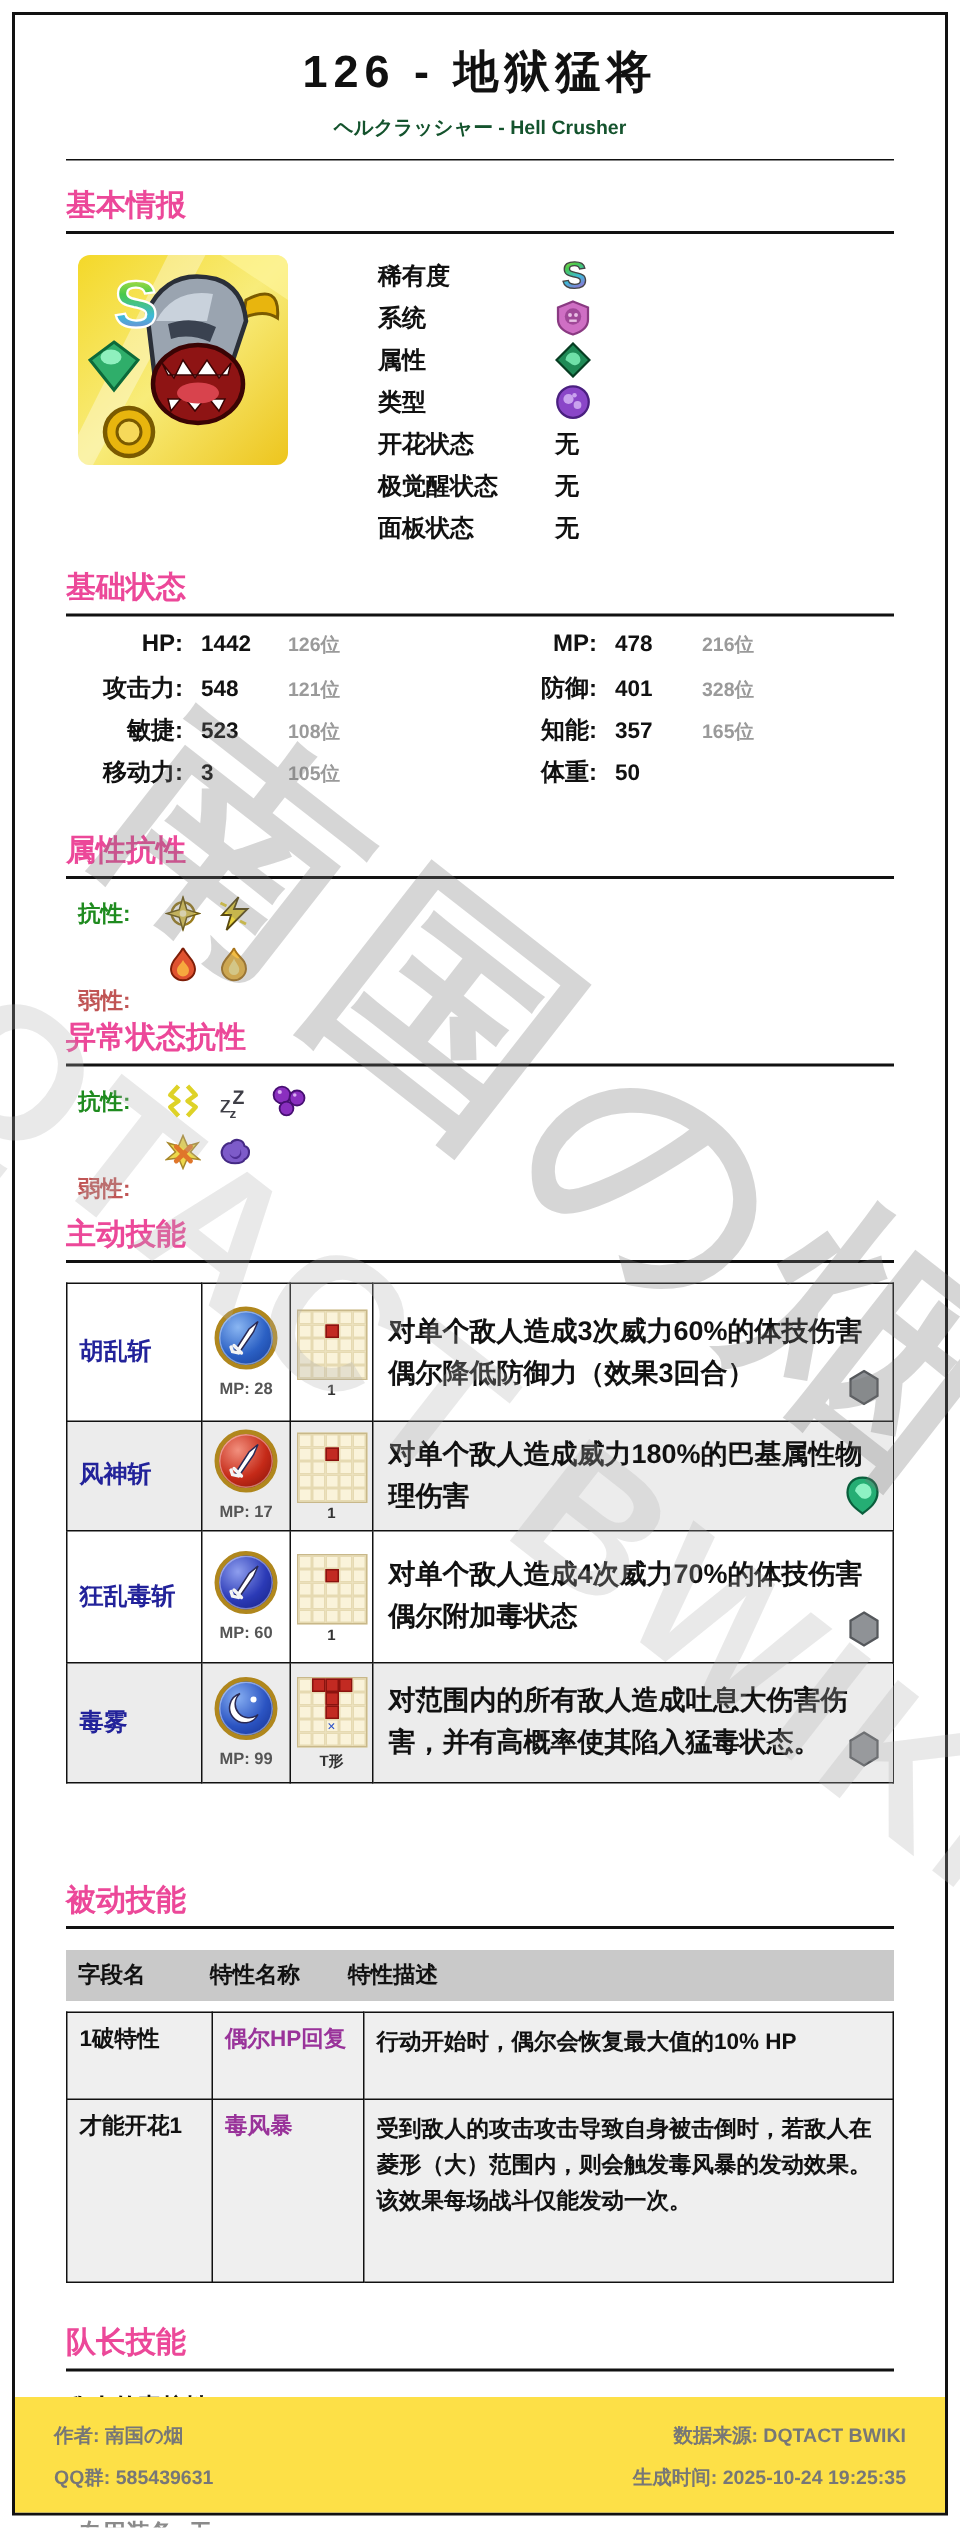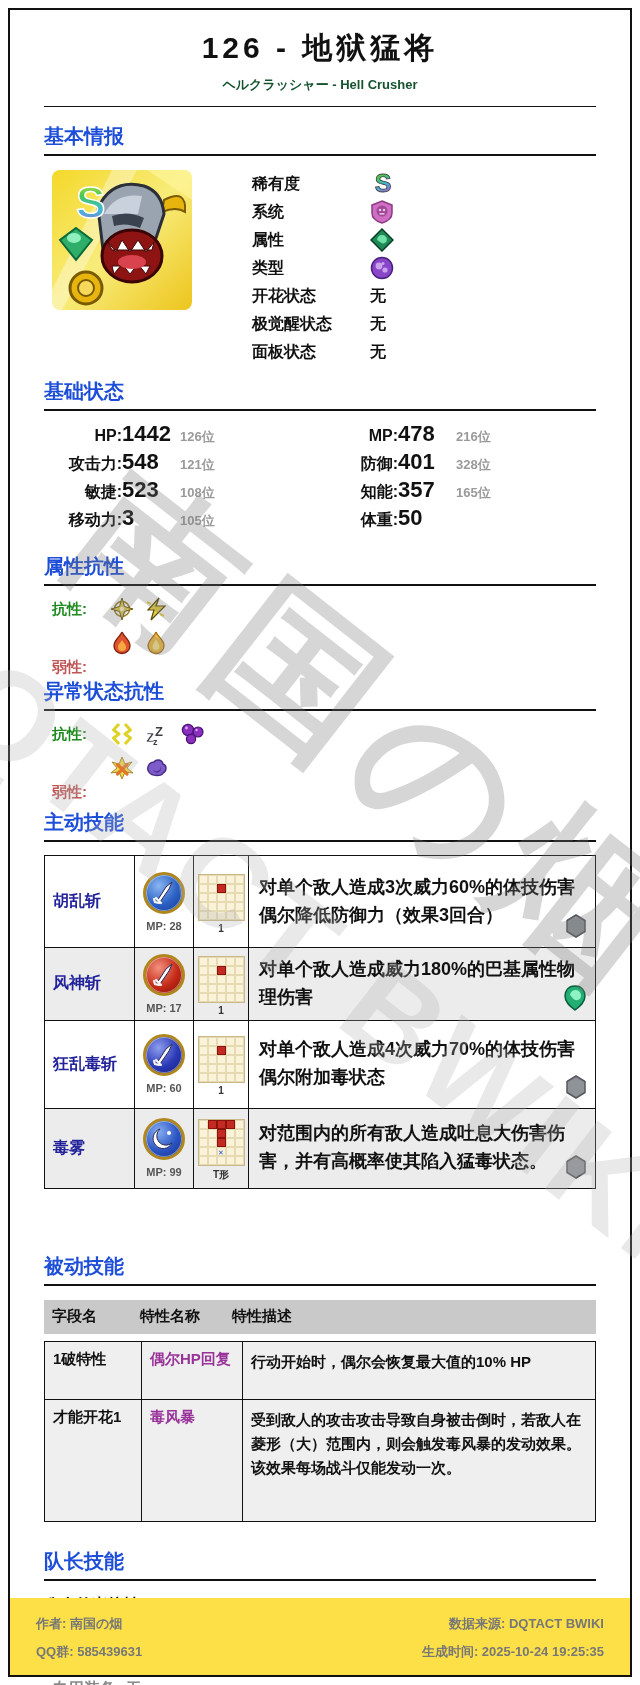--- a/index.html
+++ b/index.html
@@ -8,39 +8,39 @@
   .page{position:absolute;left:8px;top:8px;right:8px;bottom:8px;border:2px solid #111;background:#fff;}
   .content{padding:0 34px;position:relative;z-index:1;}
 
   
   .title-block{text-align:center;padding-top:18px;}
   .main-title{font-size:30px;font-weight:600;letter-spacing:4px;}
   .sub-title{font-size:13px;color:#14532d;margin-top:7px;font-weight:600;}
   .title-rule{border:none;border-top:1.5px solid #111;margin:12px 0 0 0;}
 
   
-  h2.sec{font-size:20px;font-weight:bold;color:#1d4ed8;margin:0;padding:0 0 4px 0;
+  h2.sec{font-size:20px;font-weight:bold;color:#ec4899;margin:0;padding:0 0 4px 0;
          border-bottom:2px solid #111;font-family:Liberation Serif, serif;}
   .sec-wrap{margin-top:20px;}
 
   
   .basic-flex{display:flex;margin-top:14px;}
   .char-art{width:140px;height:140px;border-radius:8px;overflow:hidden;flex:0 0 auto;margin-left:8px;}
   .attr-list{margin-left:60px;flex:1;}
   .attr-row{display:flex;align-items:center;height:28px;}
   .attr-label{width:118px;font-size:16px;font-weight:700;}
   .attr-value{font-size:16px;font-weight:700;}
   .attr-icon svg{display:block;}
 
   
   .stats-grid{display:flex;margin-top:10px;}
   .stats-col{width:50%;}
   .stat-row{display:flex;align-items:baseline;height:28px;}
   .stat-label{width:78px;text-align:right;font-size:16px;font-weight:700;}
-  .stat-value{width:58px;margin-left:0;font-size:22px;font-weight:700;}
+  .stat-value{width:58px;margin-left:12px;font-size:15px;font-weight:700;}
   .stat-rank{font-size:13px;color:#9a9a9a;font-weight:600;}
 
   
   .resist-row{display:flex;align-items:center;height:30px;margin-top:4px;}
   .resist-label{width:58px;font-size:15px;font-weight:bold;margin-left:8px;}
   .resist-label.pos{color:#1f8b1f;}
   .resist-label.neg{color:#c05555;margin-top:48px;}
   .icon-strip{display:flex;gap:10px;align-items:center;}
   .icon-strip span svg{display:block;}
 

